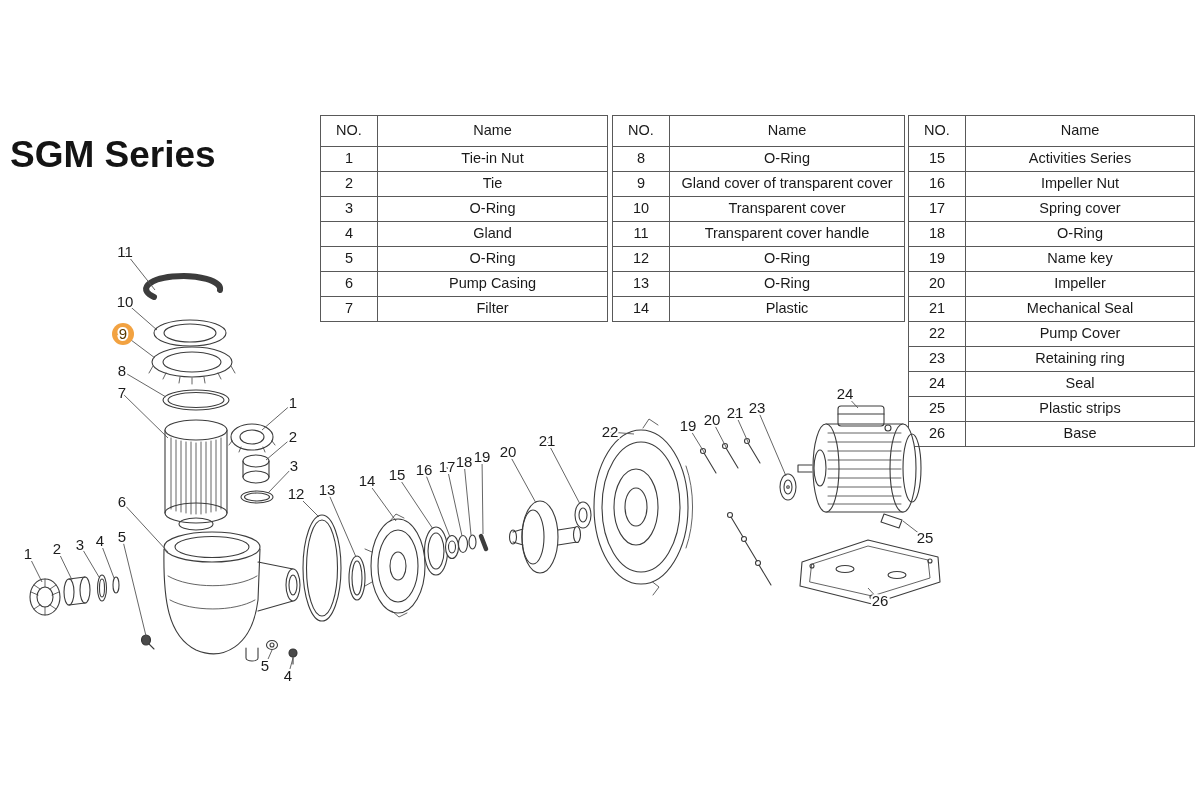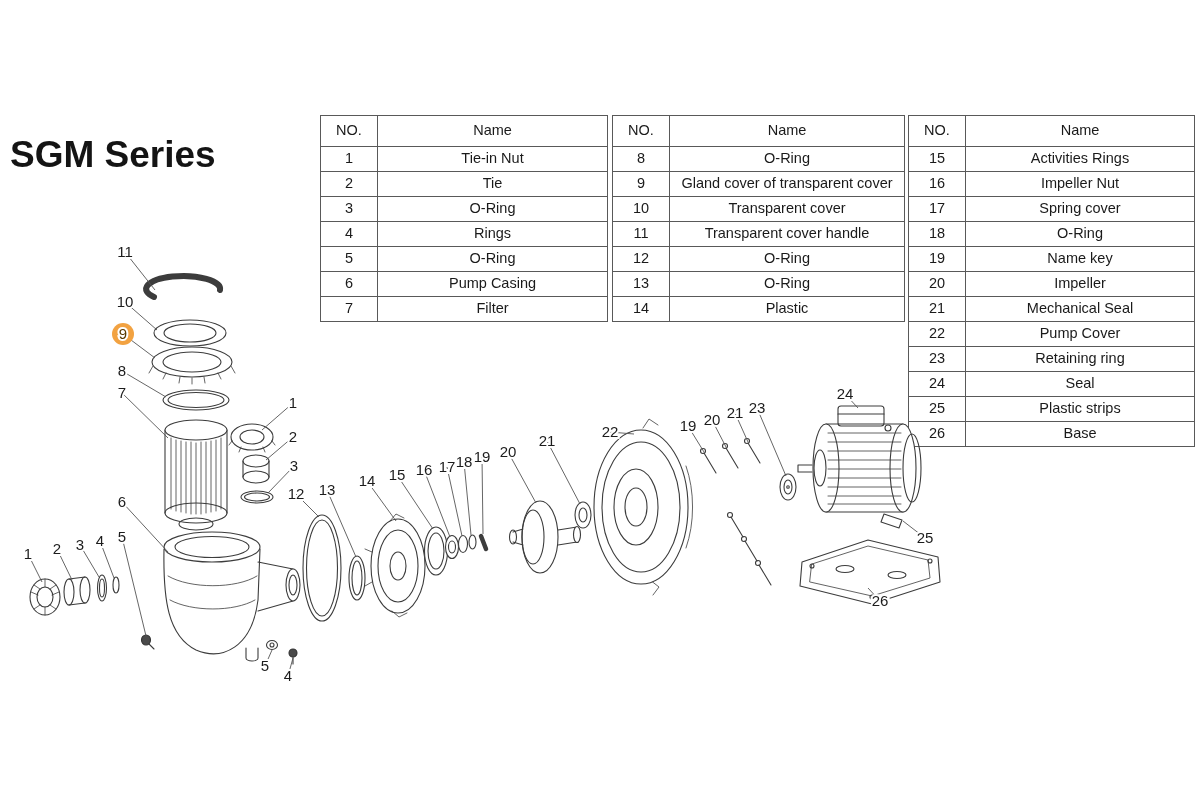--- a/index.html
+++ b/index.html
@@ -47,21 +47,21 @@
         <tr>
           <td class="no-col">2</td>
           <td>Tie</td>
         </tr>
         <tr>
           <td class="no-col">3</td>
           <td>O-Ring</td>
         </tr>
         <tr>
           <td class="no-col">4</td>
-          <td>Rings</td>
+          <td>Gland</td>
         </tr>
         <tr>
           <td class="no-col">5</td>
           <td>O-Ring</td>
         </tr>
         <tr>
           <td class="no-col">6</td>
           <td>Pump Casing</td>
         </tr>
         <tr>
@@ -107,21 +107,21 @@
       </tbody>
     </table>
   <table class="ptable t3">
       <tbody>
         <tr class="hdr">
           <td class="no-col">NO.</td>
           <td>Name</td>
         </tr>
         <tr>
           <td class="no-col">15</td>
-          <td>Activities Rings</td>
+          <td>Activities Series</td>
         </tr>
         <tr>
           <td class="no-col">16</td>
           <td>Impeller Nut</td>
         </tr>
         <tr>
           <td class="no-col">17</td>
           <td>Spring cover</td>
         </tr>
         <tr>

